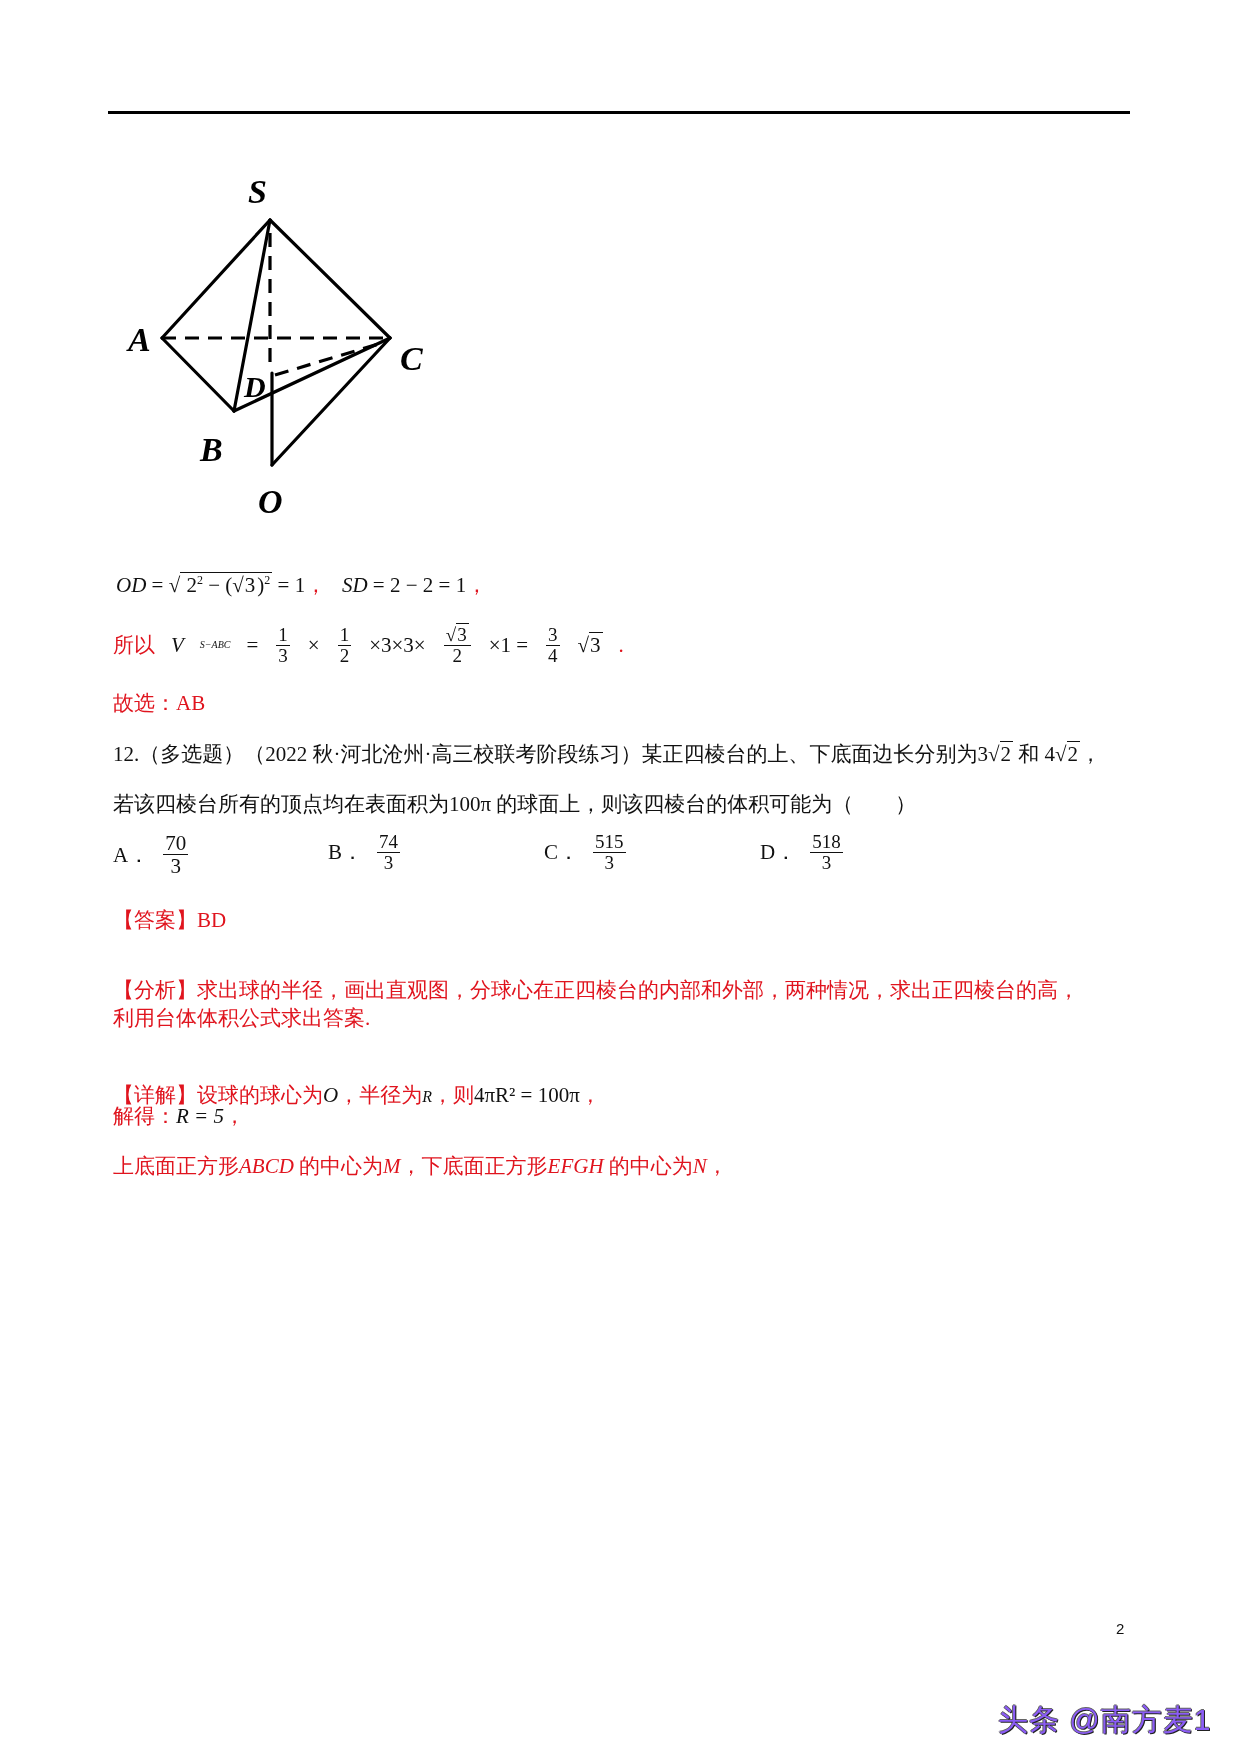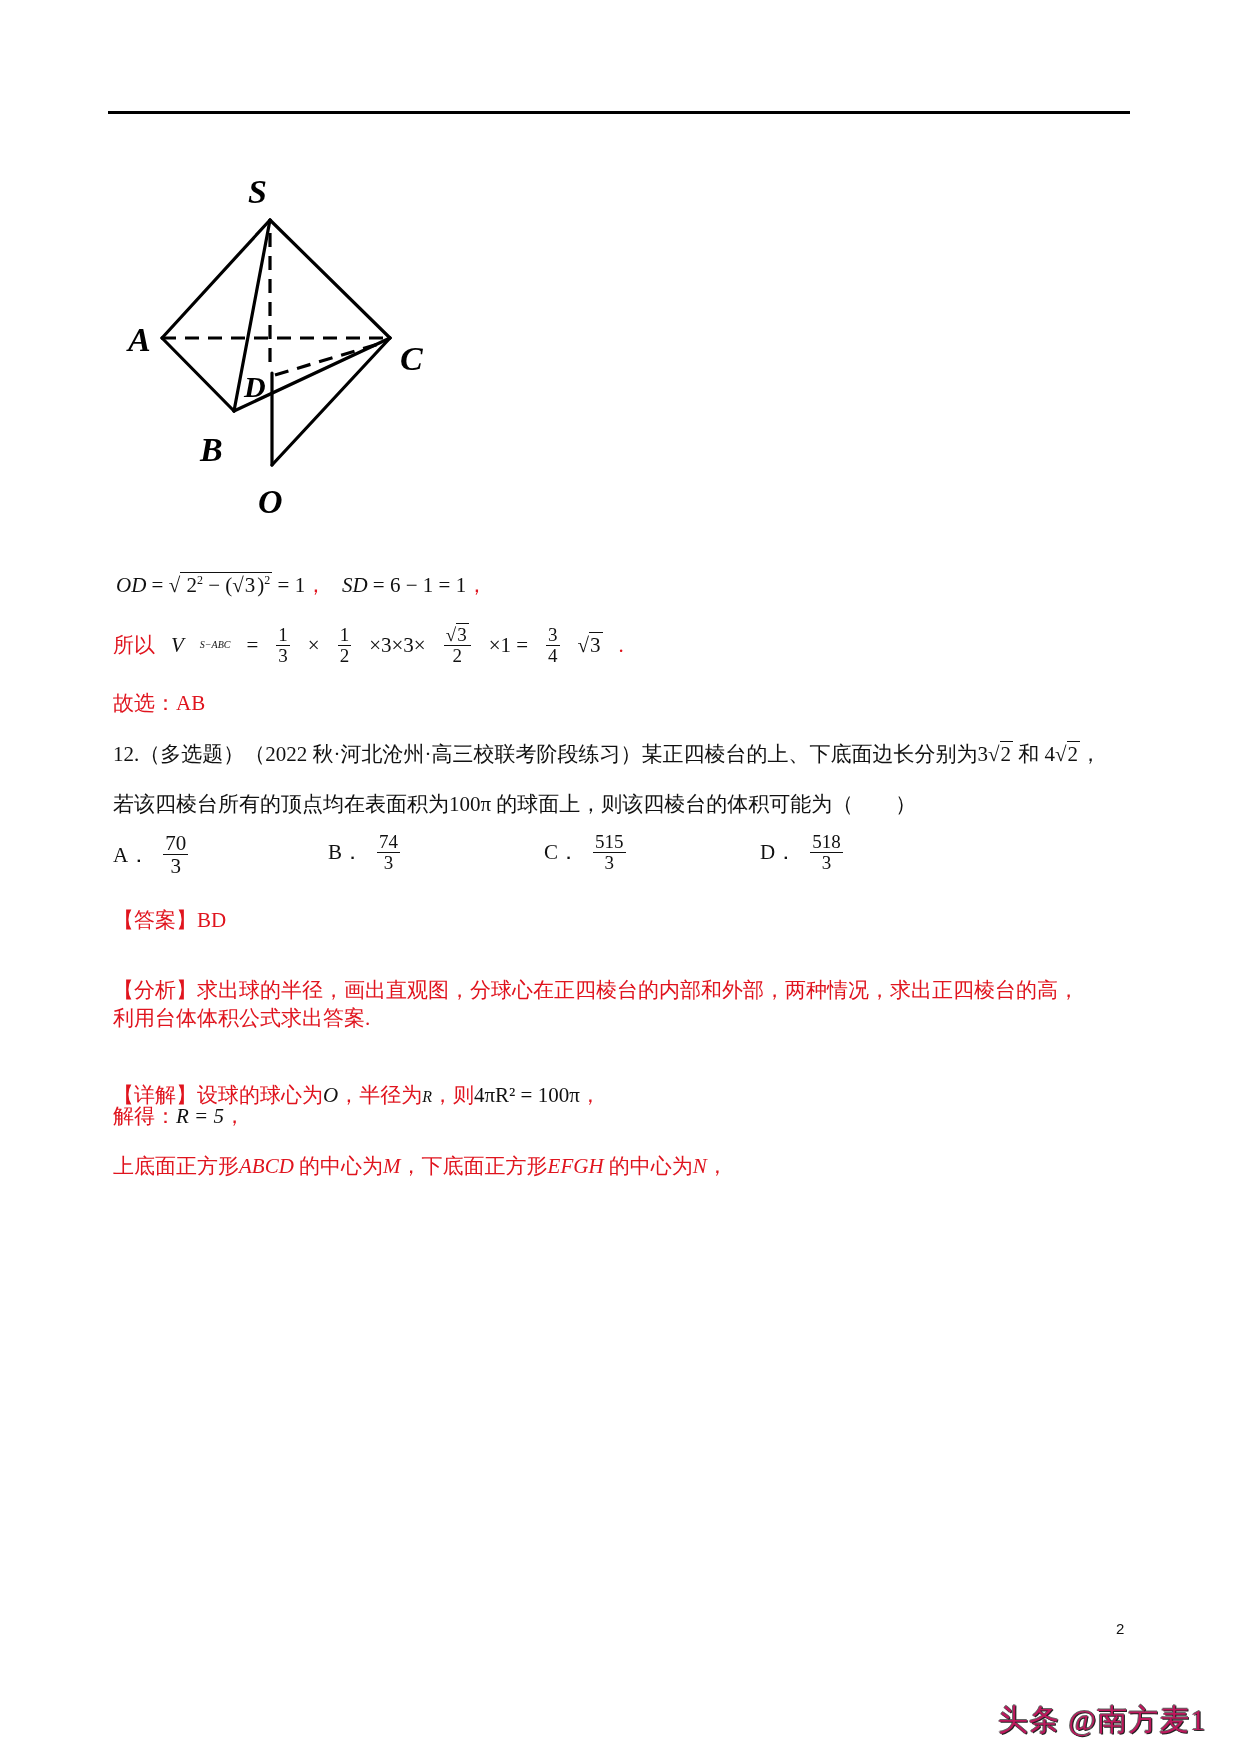--- a/index.html
+++ b/index.html
@@ -15,22 +15,22 @@
   .frac { display: inline-flex; flex-direction: column; align-items: center; vertical-align: middle; margin: 0 2px; line-height: 1.05; font-size: 19px; }
   .frac .num { border-bottom: 1px solid #111; padding: 0 2px; }
   .frac .den { padding: 0 2px; }
   .sqrt { display: inline-block; position: relative; }
   .sqrt .rad { border-top: 1px solid #111; padding: 0 2px 0 1px; }
   .sup { font-size: 12px; vertical-align: super; }
   .sub { font-size: 10px; vertical-align: sub; font-style: italic; }
   .bold { font-weight: normal; }
   .opt { display: inline-flex; align-items: center; gap: 12px; }
   .pageno { left: 1116px; top: 1620px; font-family: "Liberation Sans", "DejaVu Sans", sans-serif; font-size: 15px; }
-  .watermark { left: 998px; top: 1700px; font-family: Liberation Serif, serif;
-               font-size: 30px; color: #be185d; letter-spacing: 1px;
+  .watermark { left: 998px; top: 1700px; font-family: Liberation Sans, sans-serif;
+               font-size: 30px; color: #8b5cf6; letter-spacing: 1px;
                text-shadow: 1px 1px 0 #222, -1px 0 0 #666, 0 -1px 0 #666, 1px 0 0 #444; text-align: center; }
 </style>
 </head>
 <body>
 
 <div class="abs rule"></div>
 
 <svg class="abs figure" viewBox="0 0 330 350" xmlns="http://www.w3.org/2000/svg">
   <g stroke="#000" stroke-width="3.2" fill="none" stroke-linecap="round" stroke-linejoin="round">
 
@@ -60,21 +60,21 @@
 <div class="abs line black" style="left:116px; top:565px;">
   <span class="it">OD</span>
   <span>=</span>
   <span class="sqrt">√<span class="rad">
     <span>2</span><span class="sup">2</span>
     <span>−</span>
     (√<span class="rad">3</span>)<span class="sup">2</span>
   </span></span>
   <span>= 1</span><span class="red">，</span>
   &nbsp;&nbsp;<span class="it">SD</span>
-  <span>= 6 − 1 = 1</span><span class="red">，</span>
+  <span>= 2 − 2 = 1</span><span class="red">，</span>
 </div>
 
 <div class="abs line black" style="left:113px; top:625px; display:flex; align-items:center; gap:16px;">
   <span class="red">所以</span>
   <span class="it">V</span>
     <span class="sub">S−ABC</span>
   <span>=</span>
   <span class="frac">
       <span class="num">1</span>
       <span class="den">3</span>

